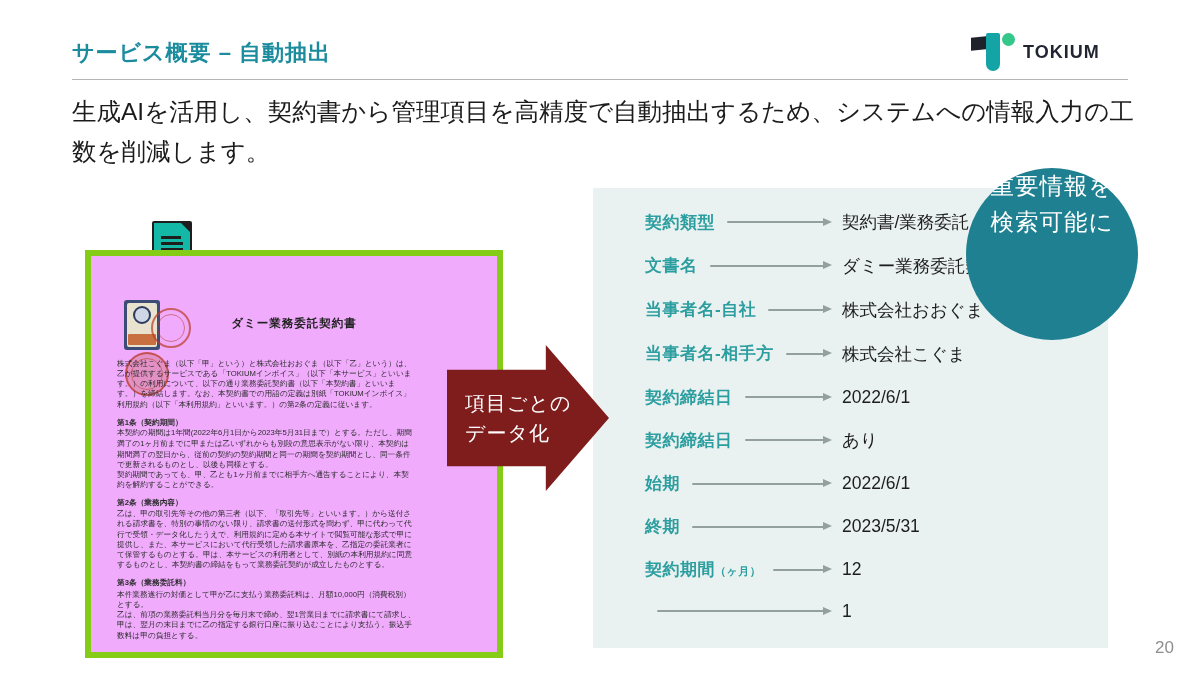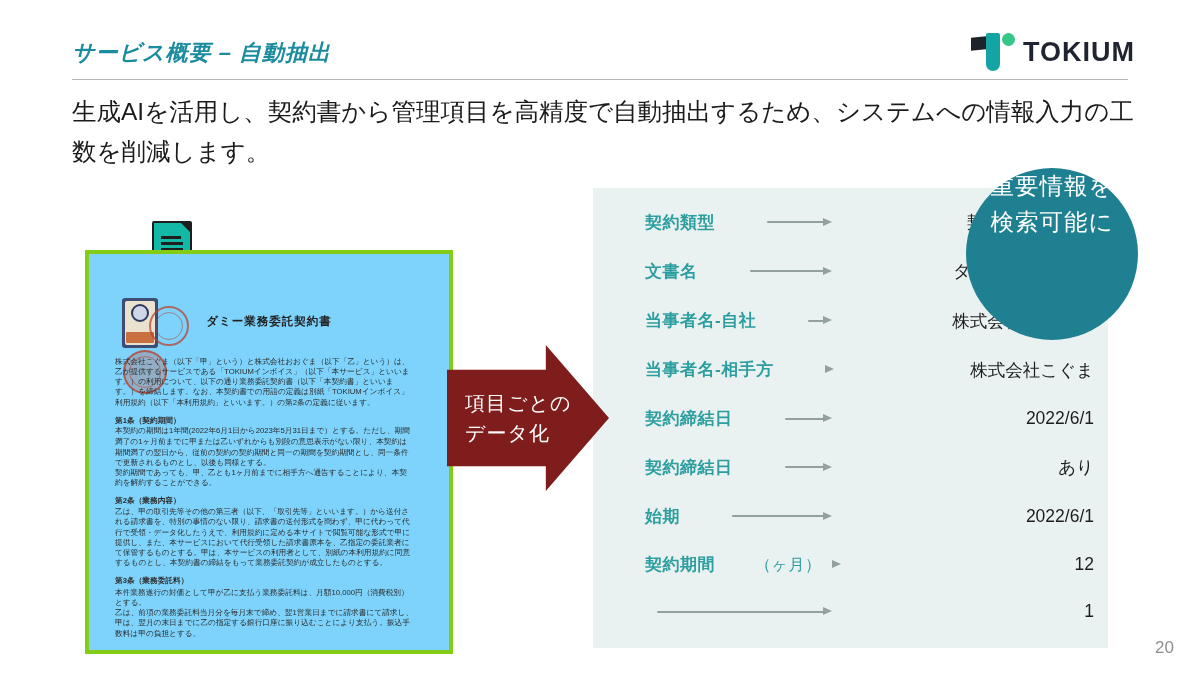--- a/index.html
+++ b/index.html
@@ -1,65 +1,65 @@
 <!DOCTYPE html>
 <html><head>
 <meta charset="utf-8">
 <style>
   html,body{margin:0;padding:0;}
   body{
     width:1200px;height:675px;position:relative;overflow:hidden;background:#ffffff;
     font-family:"Liberation Sans","DejaVu Sans",sans-serif;color:#1c1c1c;
   }
   
-  .slide-title{position:absolute;left:72px;top:38px;font-size:22px;font-weight:700;color:#1A8C9E;letter-spacing:1px;font-style:italic;}
+  .slide-title{position:absolute;left:72px;top:38px;font-size:22px;font-weight:700;color:#1A8C9E;letter-spacing:1px;}
   .title-rule{position:absolute;left:72px;top:79px;width:1056px;height:1px;background:#b5b5b5;}
   .logo{position:absolute;left:970px;top:30px;display:flex;align-items:center;gap:9px;}
   .logo-mark{position:relative;width:44px;height:44px;}
   .logo-black{position:absolute;left:1px;top:7px;width:15px;height:13px;background:#1e222b;transform:skewY(-6deg);}
   .logo-stem{position:absolute;left:16px;top:3px;width:14px;height:38px;background:#14A4A6;border-radius:2px 2px 7px 7px;}
   .logo-dot{position:absolute;left:32px;top:3px;width:13px;height:13px;border-radius:50%;background:#35C789;}
-  .logo-word{font-size:27px;font-weight:800;color:#1f2430;letter-spacing:1px;}
+  .logo-word{font-size:18px;font-weight:800;color:#1f2430;letter-spacing:1px;}
   
   .lead{position:absolute;left:72px;top:92px;width:1062px;font-size:24.5px;line-height:1.62;color:#1b1b1b;word-break:break-all;}
   
   .pdf-row{position:absolute;left:152px;top:188px;display:flex;align-items:center;gap:20px;}
   .pdf-sheet{position:relative;width:36px;height:45px;border:2.5px solid #1e1e1e;border-radius:2px;background:#14b8a6;margin-top:33px;}
   .pdf-fold{position:absolute;right:-1px;top:-1px;width:0;height:0;border-top:11px solid #1e1e1e;border-left:11px solid transparent;}
   .pdf-line{position:absolute;left:7px;height:2.5px;background:#1e1e1e;}
   .pdf-line.l1{top:13px;width:20px;}
   .pdf-line.l2{top:19px;width:22px;}
   .pdf-line.l3{top:25px;width:22px;}
   .pdf-badge{position:absolute;left:-6px;bottom:3px;background:#111;color:#fff;font-size:9px;font-weight:800;padding:1.5px 5px;letter-spacing:.5px;}
   .pdf-label{font-size:21px;color:#1a1a1a;letter-spacing:1px;}
   
-  .doc{position:absolute;left:85px;top:250px;width:360px;height:396px;background:#7dd3fc;border:4px solid #84cc16;}
+  .doc{position:absolute;left:85px;top:250px;width:360px;height:396px;background:#f0abfc;border:6px solid #84cc16;padding-left:46px;}
   .doc-title{position:absolute;left:0;right:0;top:60px;text-align:center;font-size:11.5px;font-weight:700;letter-spacing:1px;color:#222;}
   .doc-body{position:absolute;left:26px;top:102px;width:468px;transform:scale(0.64);transform-origin:top left;font-size:12px;line-height:1.34;color:#2c2c2c;}
   .doc-body p{margin:0 0 12px 0;}
   .doc-body .h{font-weight:700;margin:0 0 1px 0;}
   .doc-body .tight{margin:0;}
   .stamp-blue{position:absolute;left:33px;top:44px;width:36px;height:50px;background:#3d4c74;border-radius:3px;}
   .stamp-blue::before{content:'';position:absolute;left:3px;top:3px;right:3px;bottom:3px;background:#e9e2cf;border-radius:2px;}
   .stamp-blue::after{content:'';position:absolute;left:9px;top:6px;width:14px;height:14px;border-radius:50%;background:#cfd6e6;border:2px solid #2c3a5e;}
   .stamp-band{position:absolute;left:4px;right:4px;bottom:5px;height:11px;background:#c8703f;border-radius:1px;}
   .seal{position:absolute;border-radius:50%;}
   .seal::before{content:'';position:absolute;left:4px;top:4px;right:4px;bottom:4px;border-radius:50%;border:1.5px solid rgba(186,60,40,.55);}
   .seal1{left:60px;top:52px;width:36px;height:36px;border:2.5px solid rgba(186,60,40,.7);}
   .seal2{left:34px;top:96px;width:40px;height:40px;border:2.5px solid rgba(186,60,40,.75);background:rgba(195,80,55,.28);}
   
   .flow-arrow{position:absolute;left:447px;top:345px;width:162px;height:146px;background:#7f1d1d;
     clip-path:polygon(0% 17%,61% 17%,61% 0%,100% 50%,61% 100%,61% 83%,0% 83%);z-index:4;}
   .flow-arrow-text{position:absolute;left:18px;top:50%;transform:translateY(-50%);color:#fff;font-size:20px;line-height:1.5;font-weight:500;letter-spacing:1px;}
   
   .panel{position:absolute;left:593px;top:188px;width:515px;height:460px;background:#EAF2F1;z-index:1;}
   .panel-rows{position:absolute;left:52px;right:14px;top:22px;bottom:26px;display:flex;flex-direction:column;justify-content:space-between;}
-  .prow{display:flex;align-items:center;text-align:right;}
+  .prow{display:flex;align-items:center;}
   .plabel{color:#2D9E9F;font-weight:700;font-size:17px;letter-spacing:.5px;white-space:nowrap;}
-  .psuffix{font-size:16px;font-weight:400;padding-left:40px;}
+  .psuffix{font-size:11px;font-weight:700;}
   .pconn{flex:1 1 auto;height:2px;background:#93a0a0;margin:0 18px 0 12px;position:relative;border-radius:1px;}
   .pconn::after{content:'';position:absolute;right:-8px;top:-3.5px;width:0;height:0;
     border-left:9px solid #93a0a0;border-top:4.5px solid transparent;border-bottom:4.5px solid transparent;}
   .pvalue{width:252px;font-size:17.5px;color:#1d1d1d;white-space:nowrap;overflow:visible;}
   
   .circle-badge{position:absolute;left:966px;top:168px;width:172px;height:172px;border-radius:50%;background:#1E8090;z-index:6;
     display:flex;align-items:flex-start;justify-content:center;text-align:left;}
   .circle-badge-text{color:#fff;font-size:23.5px;line-height:1.55;letter-spacing:1px;}
   
   .page-num{position:absolute;left:1155px;top:638px;font-size:17px;color:#8e8e8e;}
@@ -156,20 +156,25 @@
       <span class="pconn"></span>
       <span class="pvalue">あり</span>
     </div>
 
     <div class="prow">
       <span class="plabel"><span>始期</span><span class="psuffix"></span></span>
       <span class="pconn"></span>
       <span class="pvalue">2022/6/1</span>
     </div>
 
+    <div class="prow">
+      <span class="plabel"><span>終期</span><span class="psuffix"></span></span>
+      <span class="pconn"></span>
+      <span class="pvalue">2023/5/31</span>
+    </div>
 
     <div class="prow">
       <span class="plabel"><span>契約期間</span><span class="psuffix">（ヶ月）</span></span>
       <span class="pconn"></span>
       <span class="pvalue">12</span>
     </div>
 
     <div class="prow">
       <span class="pconn"></span>
       <span class="pvalue">1</span>

